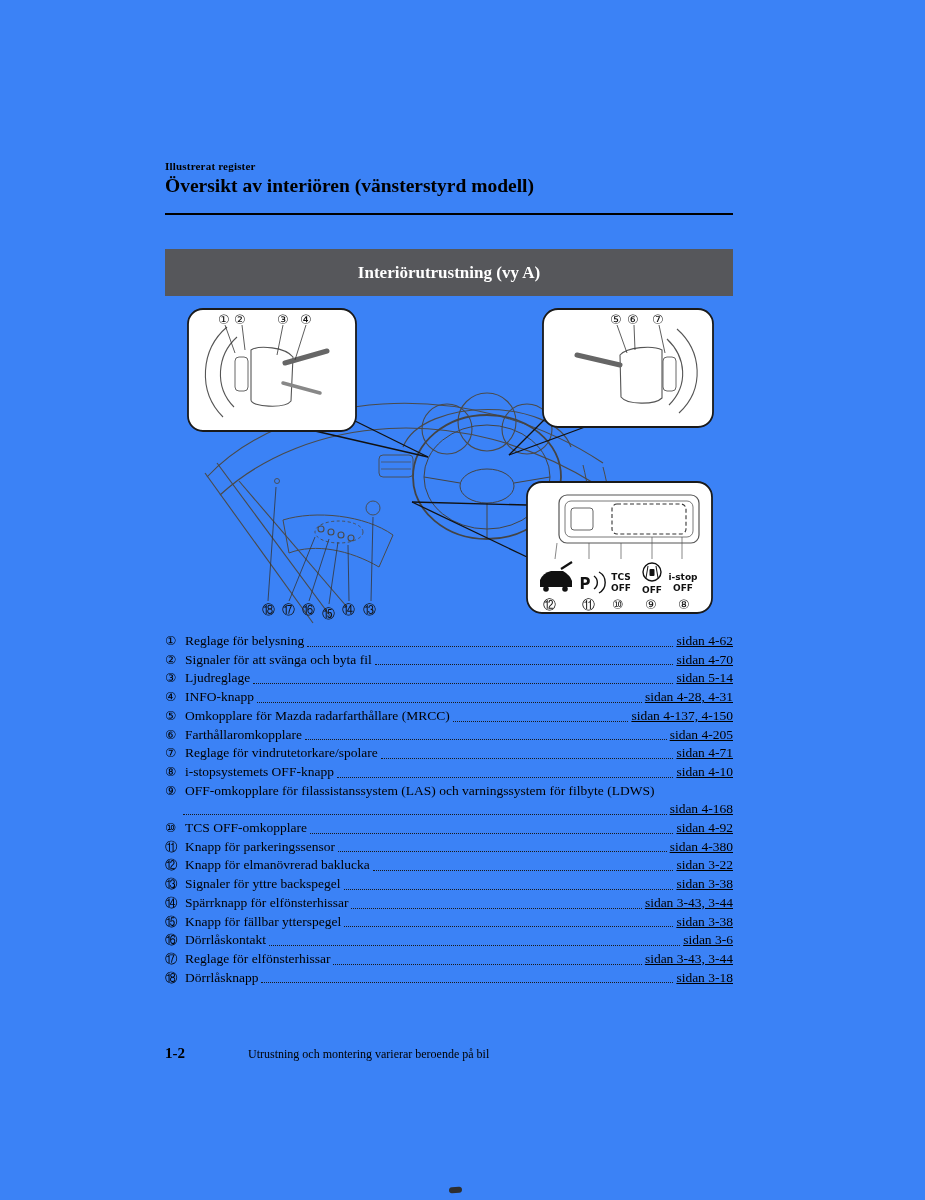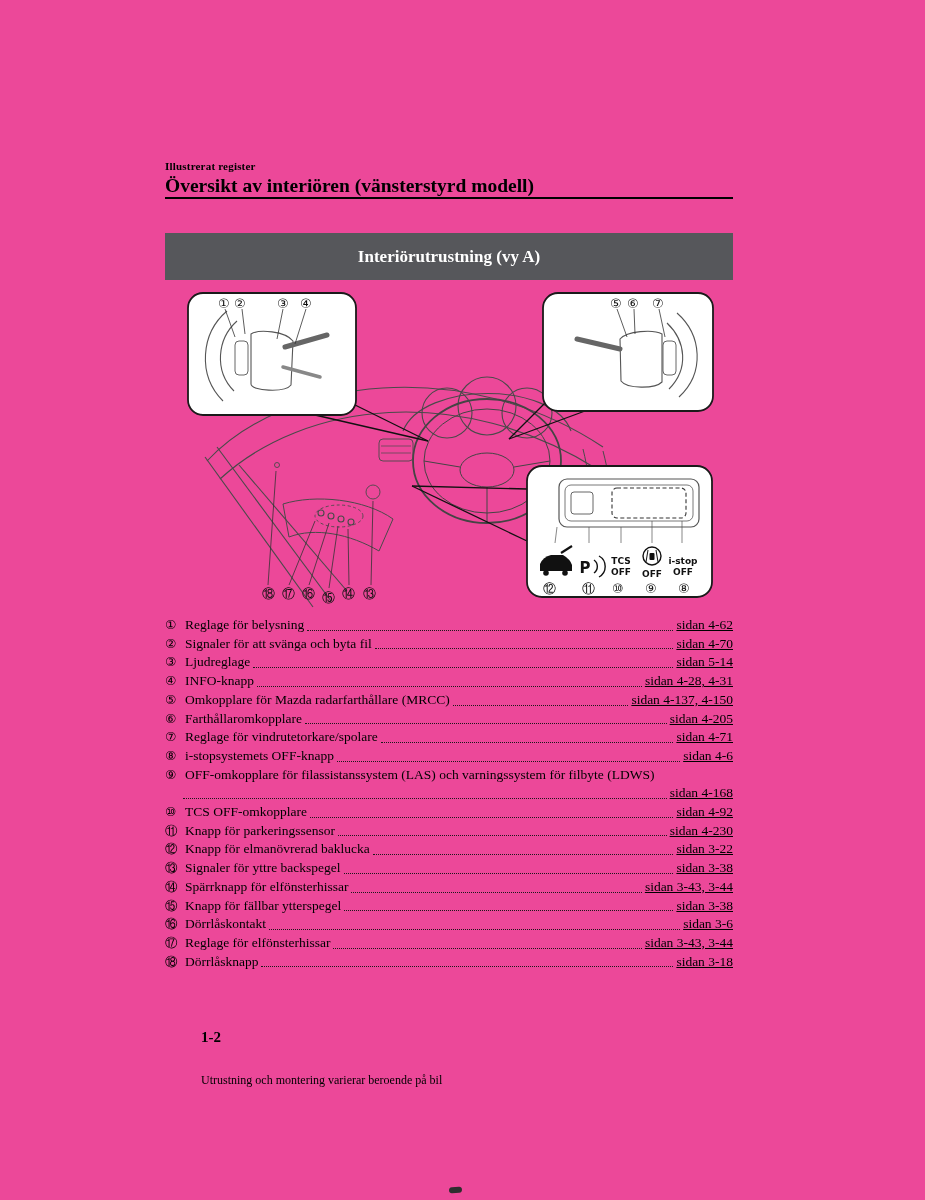--- a/index.html
+++ b/index.html
@@ -1,34 +1,34 @@
 <!DOCTYPE html>
 <html><head>
 <meta charset="utf-8">
 <style>
   html,body{margin:0;padding:0;background:#fff;}
   .page{
     position:relative;
     width:925px;height:1200px;
-    background:#ec4899;
+    background:#3b82f6;
     font-family:"Liberation Serif","DejaVu Serif",serif;
     color:#000;
     overflow:hidden;
   }
   .content{
     position:absolute;left:165px;top:0;width:568px;
   }
   .eyebrow{
     margin-top:160px;
     font-size:11px;font-weight:bold;letter-spacing:.2px;
   }
   .title{
     margin:3px 0 0 0;
     font-size:19.5px;font-weight:bold;
-    padding-bottom:0;
+    padding-bottom:16px;
     border-bottom:2.5px solid #000;
   }
   .section-bar{
     margin-top:34px;
     height:47px;
     background:#56575b;
     color:#fff;
     display:flex;align-items:center;justify-content:center;
     font-size:17px;font-weight:bold;
   }
@@ -58,21 +58,21 @@
     flex:1 1 auto;height:0;
     border-bottom:1.7px dotted #1a1a1a;
     margin:0 3px 4px 3px;
   }
   .row .pageref{white-space:nowrap;text-decoration:underline;}
   .row.wrap{flex-wrap:wrap;}
   .row.wrap .label{white-space:normal;width:calc(100% - 20px);}
   .row.wrap .leader{margin-left:18px;}
   .page-foot{
     margin-top:58px;
-    display:flex;align-items:baseline;gap:27px;flex-direction:column;
+    display:flex;align-items:baseline;gap:27px;
   }
   .folio{font-size:15px;font-weight:bold;}
   .foot-note{font-size:12px;margin-left:36px;}
   .sw-label{font-family:"DejaVu Sans",sans-serif;font-size:9px;font-weight:bold;fill:#111;}
   .sw-p{font-family:"DejaVu Sans",sans-serif;font-size:15px;font-weight:bold;fill:#111;}
   .artifact{
     position:absolute;left:449px;top:1187px;width:13px;height:6px;
     background:#2e2e2e;border-radius:3px;transform:rotate(-4deg);
   }
 </style>
@@ -301,42 +301,42 @@
           <span class="num">⑦</span>
           <span class="label">Reglage för vindrutetorkare/spolare</span>
           <span class="leader"></span>
           <span class="pageref">sidan 4-71</span>
         </div>
 
         <div class="row">
           <span class="num">⑧</span>
           <span class="label">i-stopsystemets OFF-knapp</span>
           <span class="leader"></span>
-          <span class="pageref">sidan 4-6</span>
+          <span class="pageref">sidan 4-10</span>
         </div>
 
         <div class="row wrap">
           <span class="num">⑨</span>
           <span class="label">OFF-omkopplare för filassistanssystem (LAS) och varningssystem för filbyte (LDWS)</span>
           <span class="leader"></span>
           <span class="pageref">sidan 4-168</span>
         </div>
 
         <div class="row">
           <span class="num">⑩</span>
           <span class="label">TCS OFF-omkopplare</span>
           <span class="leader"></span>
           <span class="pageref">sidan 4-92</span>
         </div>
 
         <div class="row">
           <span class="num">⑪</span>
           <span class="label">Knapp för parkeringssensor</span>
           <span class="leader"></span>
-          <span class="pageref">sidan 4-230</span>
+          <span class="pageref">sidan 4-380</span>
         </div>
 
         <div class="row">
           <span class="num">⑫</span>
           <span class="label">Knapp för elmanövrerad baklucka</span>
           <span class="leader"></span>
           <span class="pageref">sidan 3-22</span>
         </div>
 
         <div class="row">

